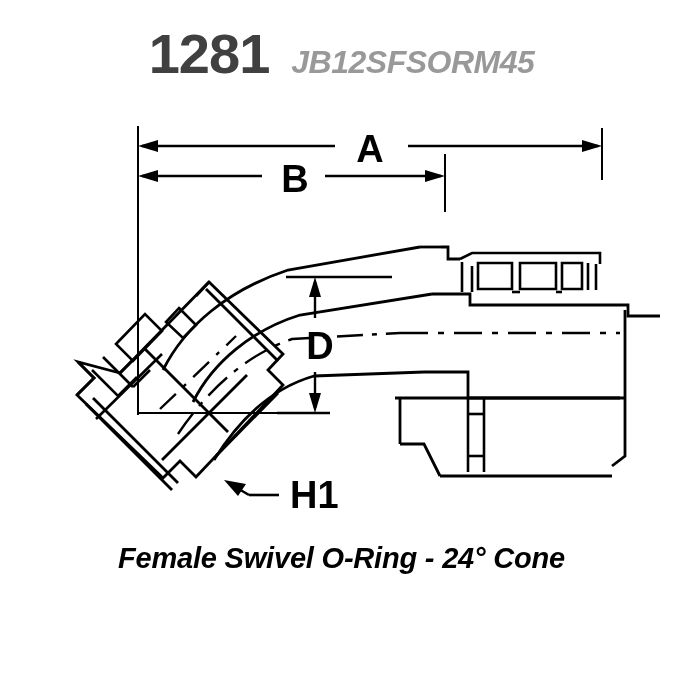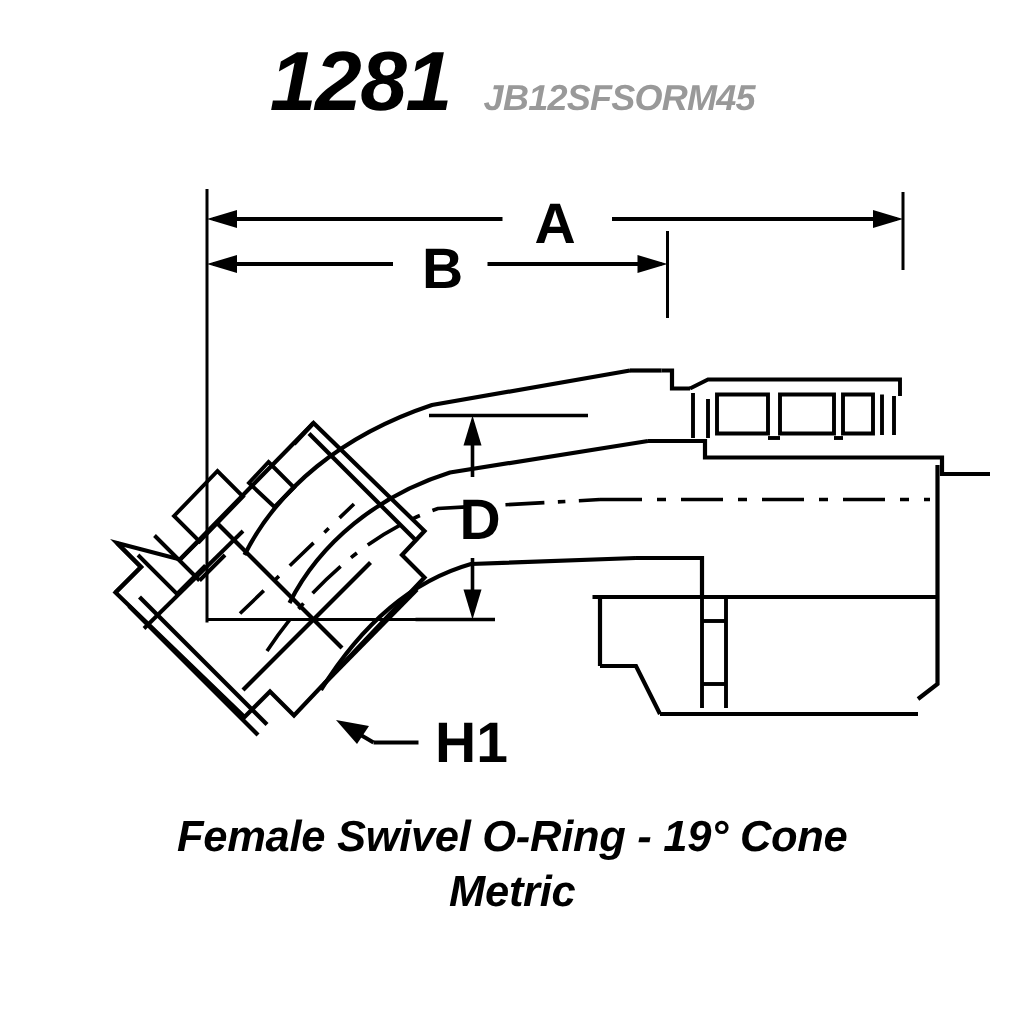--- a/index.html
+++ b/index.html
@@ -25,27 +25,26 @@
     width: 683px;
     height: 72px;
     display: flex;
     align-items: baseline;
     justify-content: center;
     white-space: nowrap;
   }
   #part-number {
     font-size: 56px;
     font-weight: bold;
-    font-style: italic;
-    color: #000000;
+    color: #404040;
     letter-spacing: -1px;
     line-height: 1;
   }
   #part-code {
-    font-size: 24px;
+    font-size: 32px;
     font-weight: bold;
     font-style: italic;
     color: #999999;
     letter-spacing: -0.5px;
     line-height: 1;
     margin-left: 22px;
   }
 
   
   #drawing {
@@ -229,17 +228,16 @@
       </g>
 
       <text class="dim-label" x="370" y="58" text-anchor="middle">A</text>
       <text class="dim-label" x="295" y="88" text-anchor="middle">B</text>
       <text class="dim-label" x="320" y="255" text-anchor="middle">D</text>
       <text class="dim-label" x="290" y="404" text-anchor="start">H1</text>
     </svg>
   </div>
 
   <div id="caption">
-    <div>Female Swivel O-Ring - 19° Cone</div>
-    <div>Metric</div>
+    <div>Female Swivel O-Ring - 24° Cone</div>
   </div>
 
 </div>
 
 </body></html>

